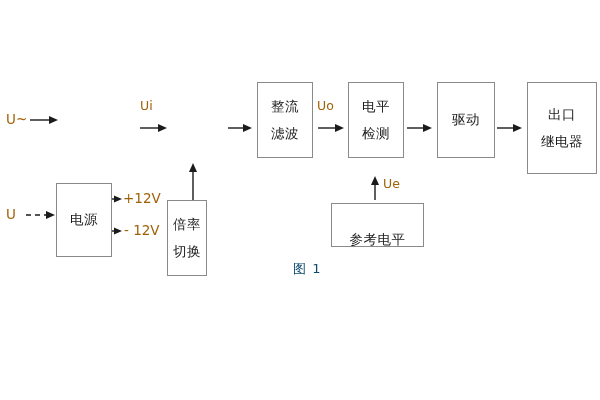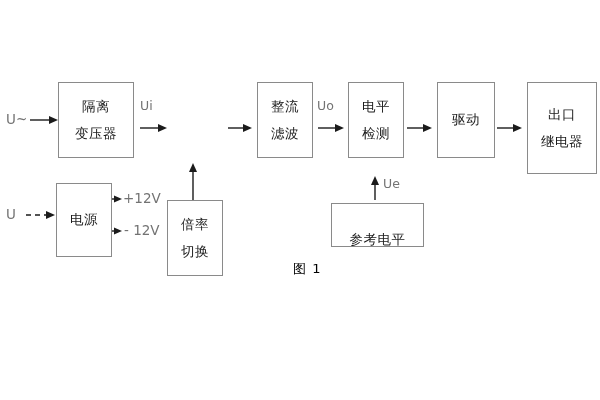--- a/index.html
+++ b/index.html
@@ -36,31 +36,31 @@
     display: block;
     white-space: nowrap;
     letter-spacing: 0.5px;
   }
   .block .line + .line {
     margin-top: 13px;
   }
   
   .label {
     position: absolute;
-    color: #737373;
+    color: #a16207;
     font-size: 13.5px;
     white-space: nowrap;
     line-height: 1;
   }
   .label.small {
     font-size: 12.5px;
   }
   .caption {
     position: absolute;
-    color: #000000;
+    color: #0c4a6e;
     font-size: 13px;
     white-space: nowrap;
     letter-spacing: 1px;
   }
   
   #connectors {
     position: absolute;
     left: 0;
     top: 0;
     width: 600px;
@@ -136,24 +136,20 @@
       <line x1="193" y1="200" x2="193" y2="170"></line>
       <polygon points="193,163 189,172 197,172"></polygon>
     </g>
 
     <g>
       <line x1="375" y1="200" x2="375" y2="183"></line>
       <polygon points="375,176 371,185 379,185"></polygon>
     </g>
   </svg>
 
-  <div class="block" style="left:58px; top:82px; width:76px; height:76px;">
-    <span class="line">隔离</span>
-    <span class="line">变压器</span>
-  </div>
 
 
   <div class="block" style="left:257px; top:82px; width:56px; height:76px;">
     <span class="line">整流</span>
     <span class="line">滤波</span>
   </div>
 
   <div class="block" style="left:348px; top:82px; width:56px; height:76px;text-align:center;">
     <span class="line">电平</span>
     <span class="line">检测</span>
@@ -165,21 +161,21 @@
 
   <div class="block" style="left:527px; top:82px; width:70px; height:92px;">
     <span class="line">出口</span>
     <span class="line">继电器</span>
   </div>
 
   <div class="block" style="left:56px; top:183px; width:56px; height:74px;">
     <span class="line">电源</span>
   </div>
 
-  <div class="block" style="left:167px; top:200px; width:56px; height:76px;">
+  <div class="block" style="left:167px; top:200px; width:40px; height:76px;">
     <span class="line">倍率</span>
     <span class="line">切换</span>
   </div>
 
   <div class="block" style="left:331px; top:203px; width:93px; height:44px;justify-content:flex-end;">
     <span class="line">参考电平</span>
   </div>
 
   <div class="label" style="left:6px; top:113px;">U~</div>
 

